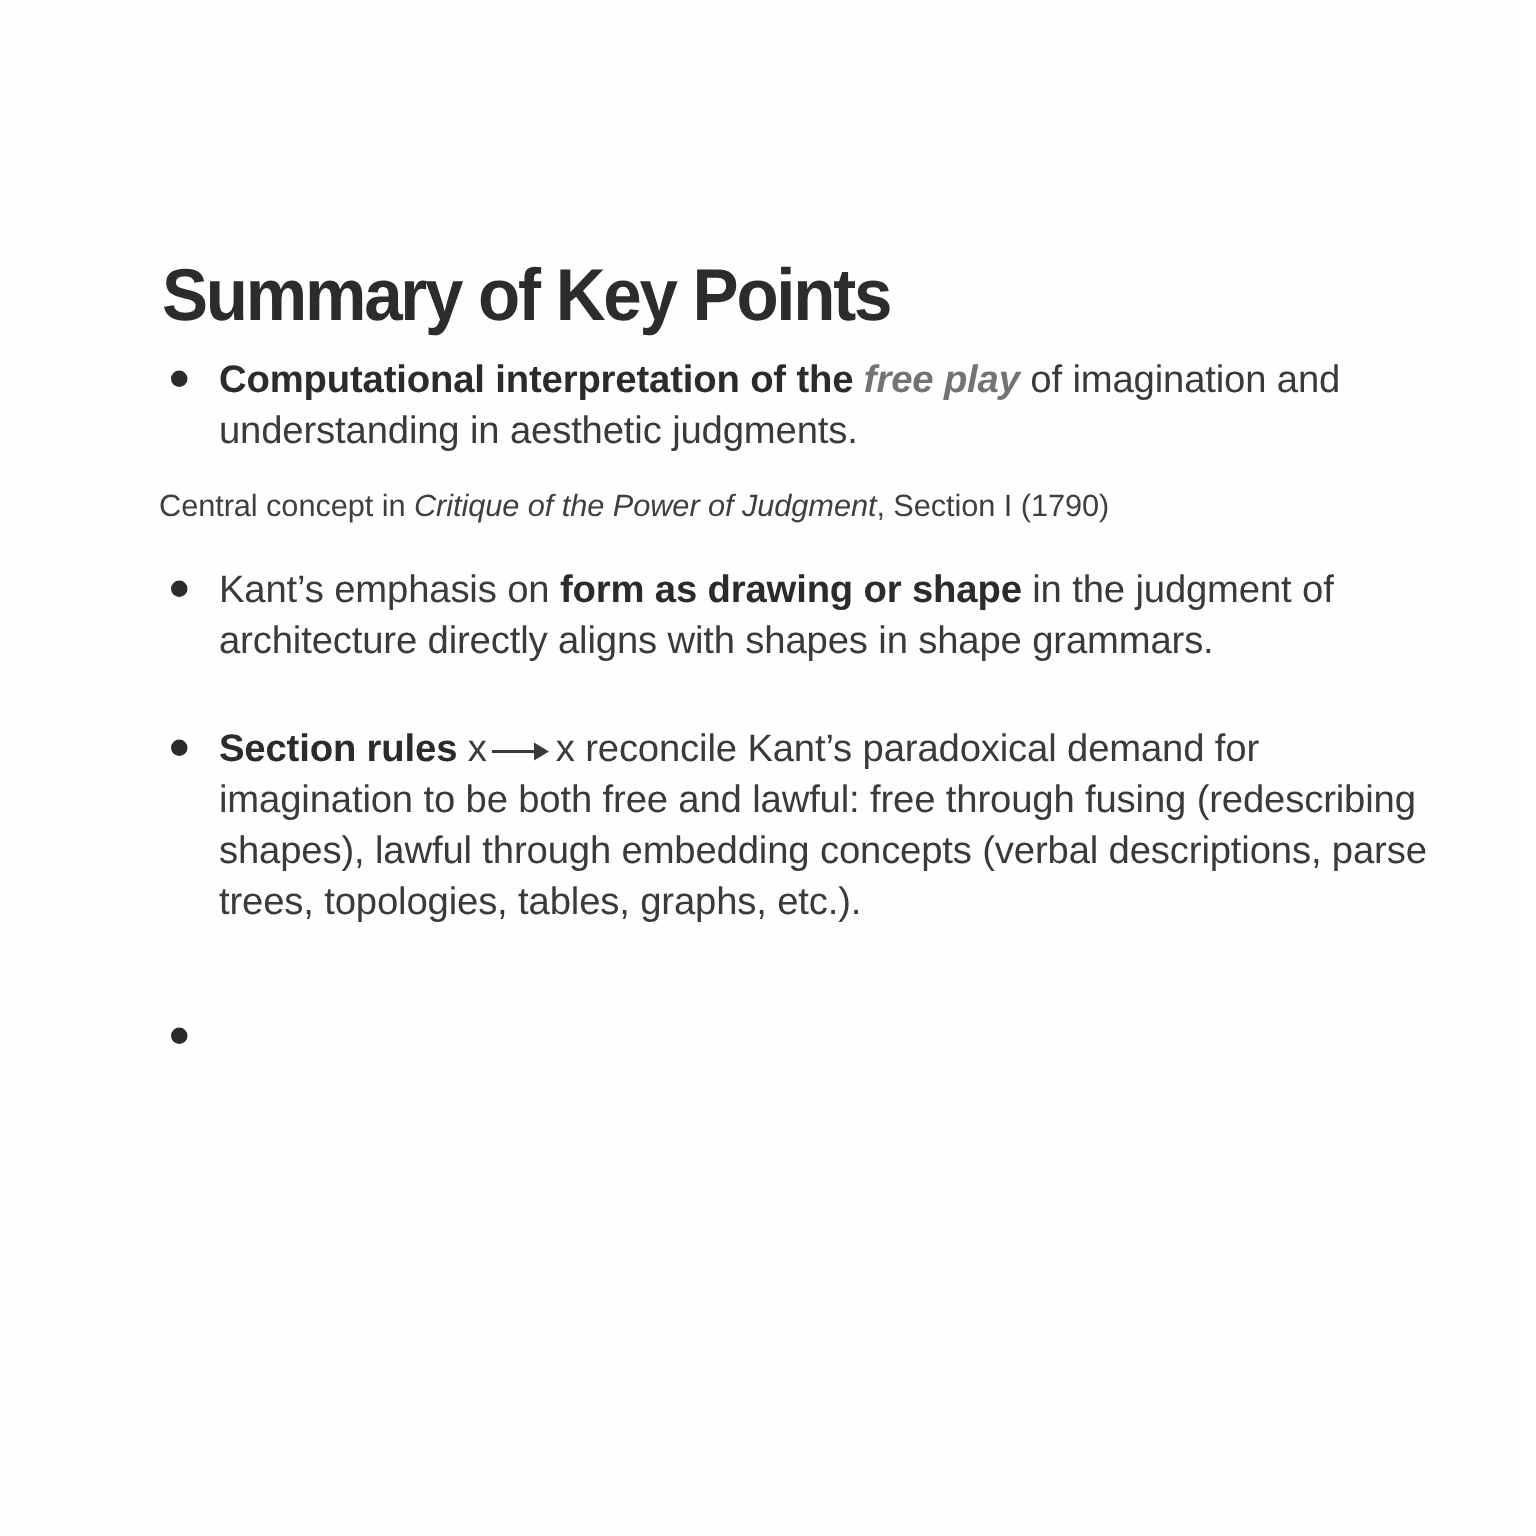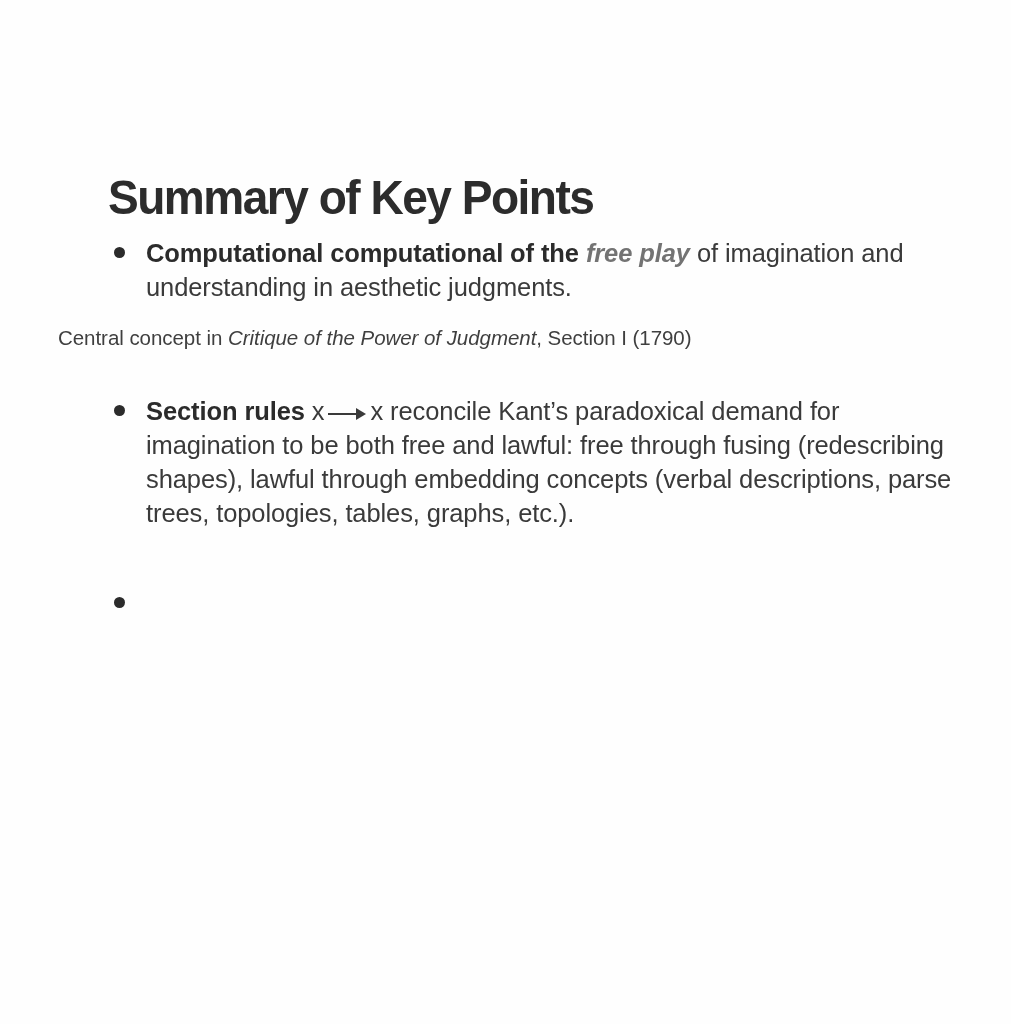--- a/index.html
+++ b/index.html
@@ -80,21 +80,21 @@
   }
 
   .bullet-text b i,
   .bullet-text i b {
     font-weight: 700;
     font-style: italic;
     color: #737373;
   }
 
   .sub-note {
-    padding-left: 58px;
+    padding-left: 106px;
     padding-right: 72px;
     font-family: "Liberation Sans", sans-serif;
     font-size: 20.5px;
     line-height: 28px;
     color: #3f3f3f;
     letter-spacing: -0.05px;
     margin-top: 16px;
     margin-bottom: 24px;
   }
 
@@ -135,25 +135,29 @@
 <body>
 
 <div class="slide">
 
   <h1 class="slide-title">Summary of Key Points</h1>
 
   <div class="bullet-list">
 
     <div class="bullet-item">
       <span class="bullet-marker"></span>
-      <div class="bullet-text"><b>Computational computational of the </b><b><i>free play</i></b><span> of imagination and understanding in aesthetic judgments.</span></div>
+      <div class="bullet-text"><b>Computational interpretation of the </b><b><i>free play</i></b><span> of imagination and understanding in aesthetic judgments.</span></div>
     </div>
 
     <div class="sub-note"><span>Central concept in </span><i>Critique of the Power of Judgment</i><span>, Section I (1790)</span></div>
 
+    <div class="bullet-item">
+      <span class="bullet-marker"></span>
+      <div class="bullet-text"><span>Kant’s emphasis on </span><b>form as drawing or shape</b><span> in the judgment of architecture directly aligns with shapes in shape grammars.</span></div>
+    </div>
 
     <div class="spacer-lg"></div>
 
     <div class="bullet-item">
       <span class="bullet-marker"></span>
       <div class="bullet-text"><b>Section rules</b><span> x</span><span class="arrow-glyph"><span class="shaft"></span><span class="head"></span></span><span>x reconcile Kant’s paradoxical demand for imagination to be both free and lawful: free through fusing (redescribing shapes), lawful through embedding concepts (verbal descriptions, parse trees, topologies, tables, graphs, etc.).</span></div>
     </div>
 
     <div class="spacer-lg"></div>
 

